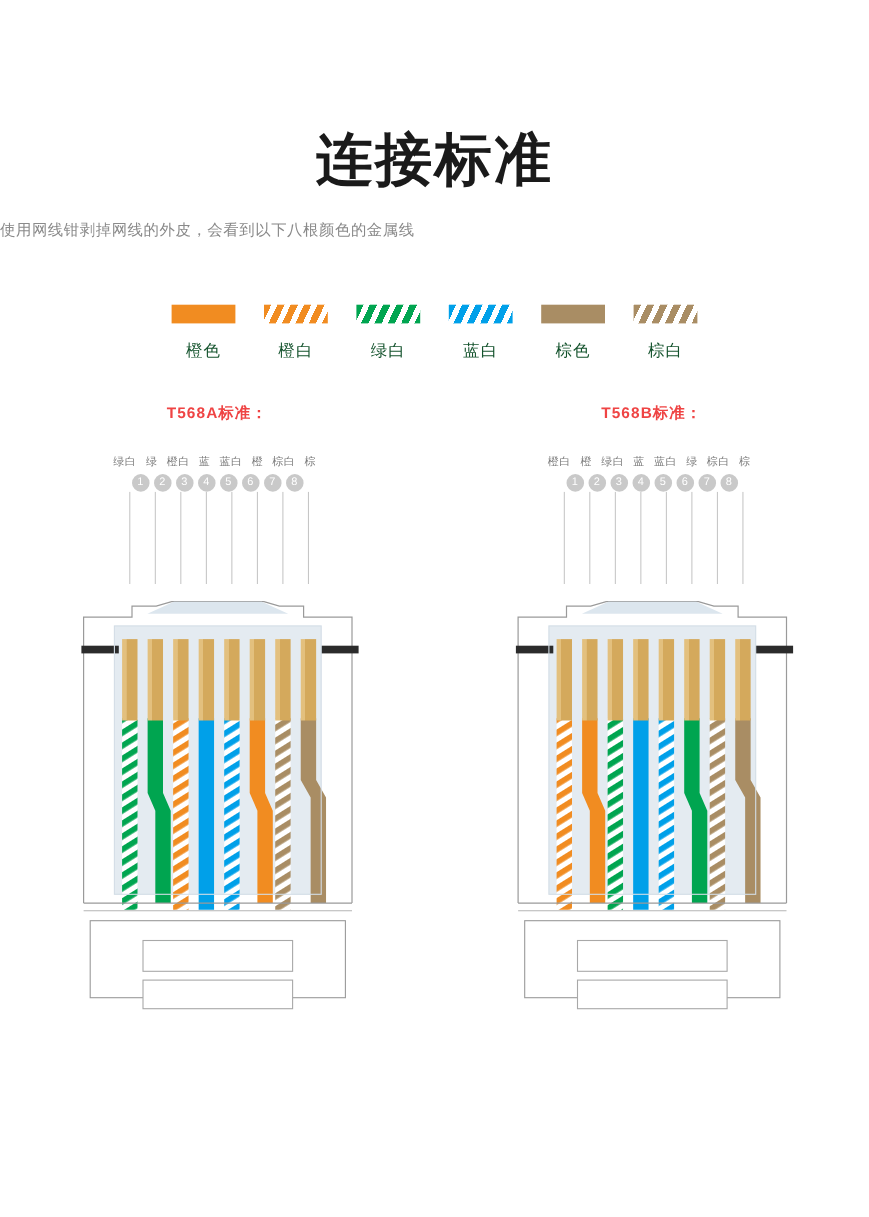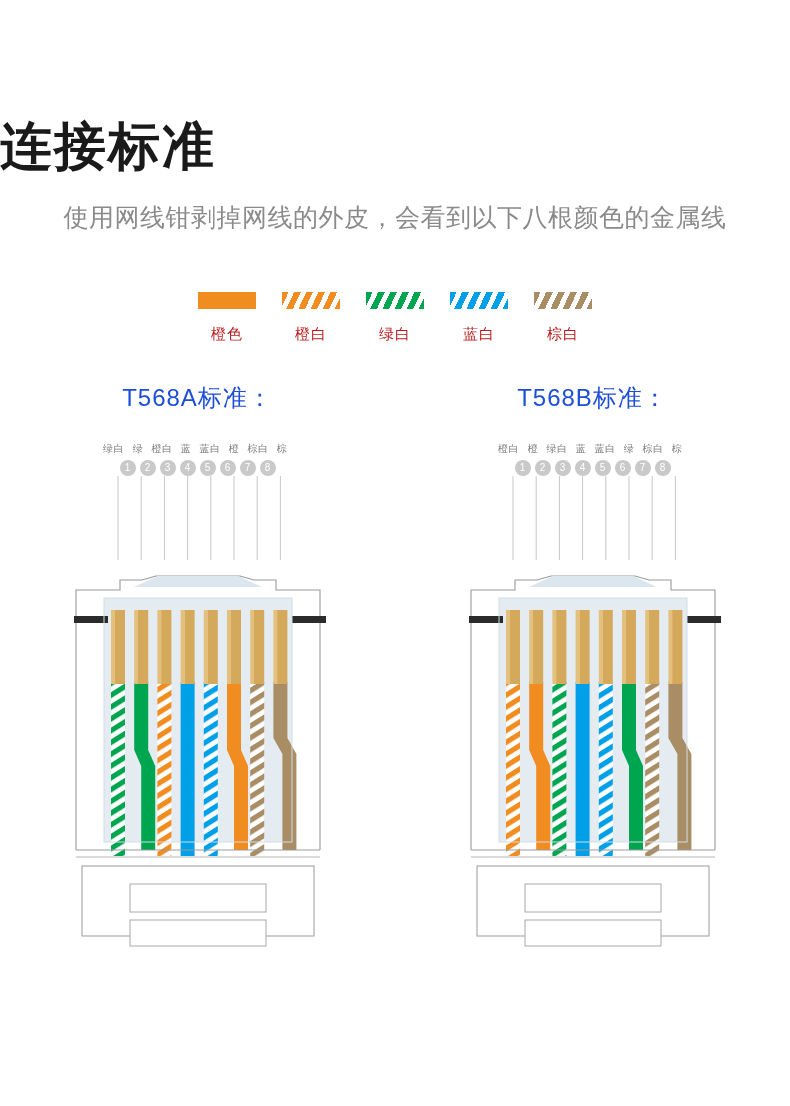--- a/index.html
+++ b/index.html
@@ -9,32 +9,32 @@
   }
   body {
     width: 790px; height: 1106px;
     font-family: "Liberation Sans", "DejaVu Sans", sans-serif;
     position: relative;
     overflow: hidden;
   }
 
   
   .page-title {
-    text-align: left;
+    text-align: center;
     font-size: 52px;
     font-weight: bold;
     color: #1a1a1a;
     letter-spacing: 2px;
     margin: 0;
     padding-top: 118px;
     line-height: 1.1;
   }
   .page-subtitle {
-    text-align: center;
-    font-size: 25px;
+    text-align: left;
+    font-size: 14px;
     color: #8a8a8a;
     margin: 0;
     padding-top: 26px;
     letter-spacing: 0.5px;
   }
 
   
   .legend {
     display: flex;
     justify-content: center;
@@ -49,41 +49,42 @@
   }
   .legend-swatch {
     width: 58px;
     height: 17px;
     position: relative;
     overflow: hidden;
   }
   .legend-label {
     margin-top: 16px;
     font-size: 15px;
-    color: #b91c1c;
+    color: #14532d;
     letter-spacing: 1px;
   }
 
   
   .standards {
     display: flex;
     justify-content: center;
     margin-top: 38px;
   }
   .standard-col {
     width: 395px;
     display: flex;
     flex-direction: column;
     align-items: center;
     position: relative;
   }
   .standard-title {
-    font-size: 24px;
-    color: #1d4ed8;
+    font-size: 14px;
+    color: #ef4444;
     letter-spacing: 1px;
+    font-weight: bold;
   }
   .wire-names {
     margin-top: 28px;
     font-size: 10px;
     color: #7a7a7a;
     letter-spacing: 0.5px;
     height: 14px;
     display: flex;
     gap: 3px;
     align-items: center;
@@ -130,20 +131,24 @@
       <div class="legend-swatch" style="background: repeating-linear-gradient(115deg, rgb(241, 140, 33) 0px, rgb(241, 140, 33) 6px, rgb(255, 255, 255) 6px, rgb(255, 255, 255) 11px);"></div>
       <div class="legend-label">橙白</div>
     </div>
     <div class="legend-item">
       <div class="legend-swatch" style="background: repeating-linear-gradient(115deg, rgb(0, 165, 80) 0px, rgb(0, 165, 80) 6px, rgb(255, 255, 255) 6px, rgb(255, 255, 255) 11px);"></div>
       <div class="legend-label">绿白</div>
     </div>
     <div class="legend-item">
       <div class="legend-swatch" style="background: repeating-linear-gradient(115deg, rgb(0, 160, 233) 0px, rgb(0, 160, 233) 6px, rgb(255, 255, 255) 6px, rgb(255, 255, 255) 11px);"></div>
       <div class="legend-label">蓝白</div>
+    </div>
+    <div class="legend-item">
+      <div class="legend-swatch" style="background: rgb(169, 141, 100);"></div>
+      <div class="legend-label">棕色</div>
     </div>
     <div class="legend-item">
       <div class="legend-swatch" style="background: repeating-linear-gradient(115deg, rgb(169, 141, 100) 0px, rgb(169, 141, 100) 6px, rgb(255, 255, 255) 6px, rgb(255, 255, 255) 11px);"></div>
       <div class="legend-label">棕白</div>
     </div>
   </div>
 
 <div class="standards" id="standards">
     <div class="standard-col">
       <div class="standard-title">T568A标准：</div>

